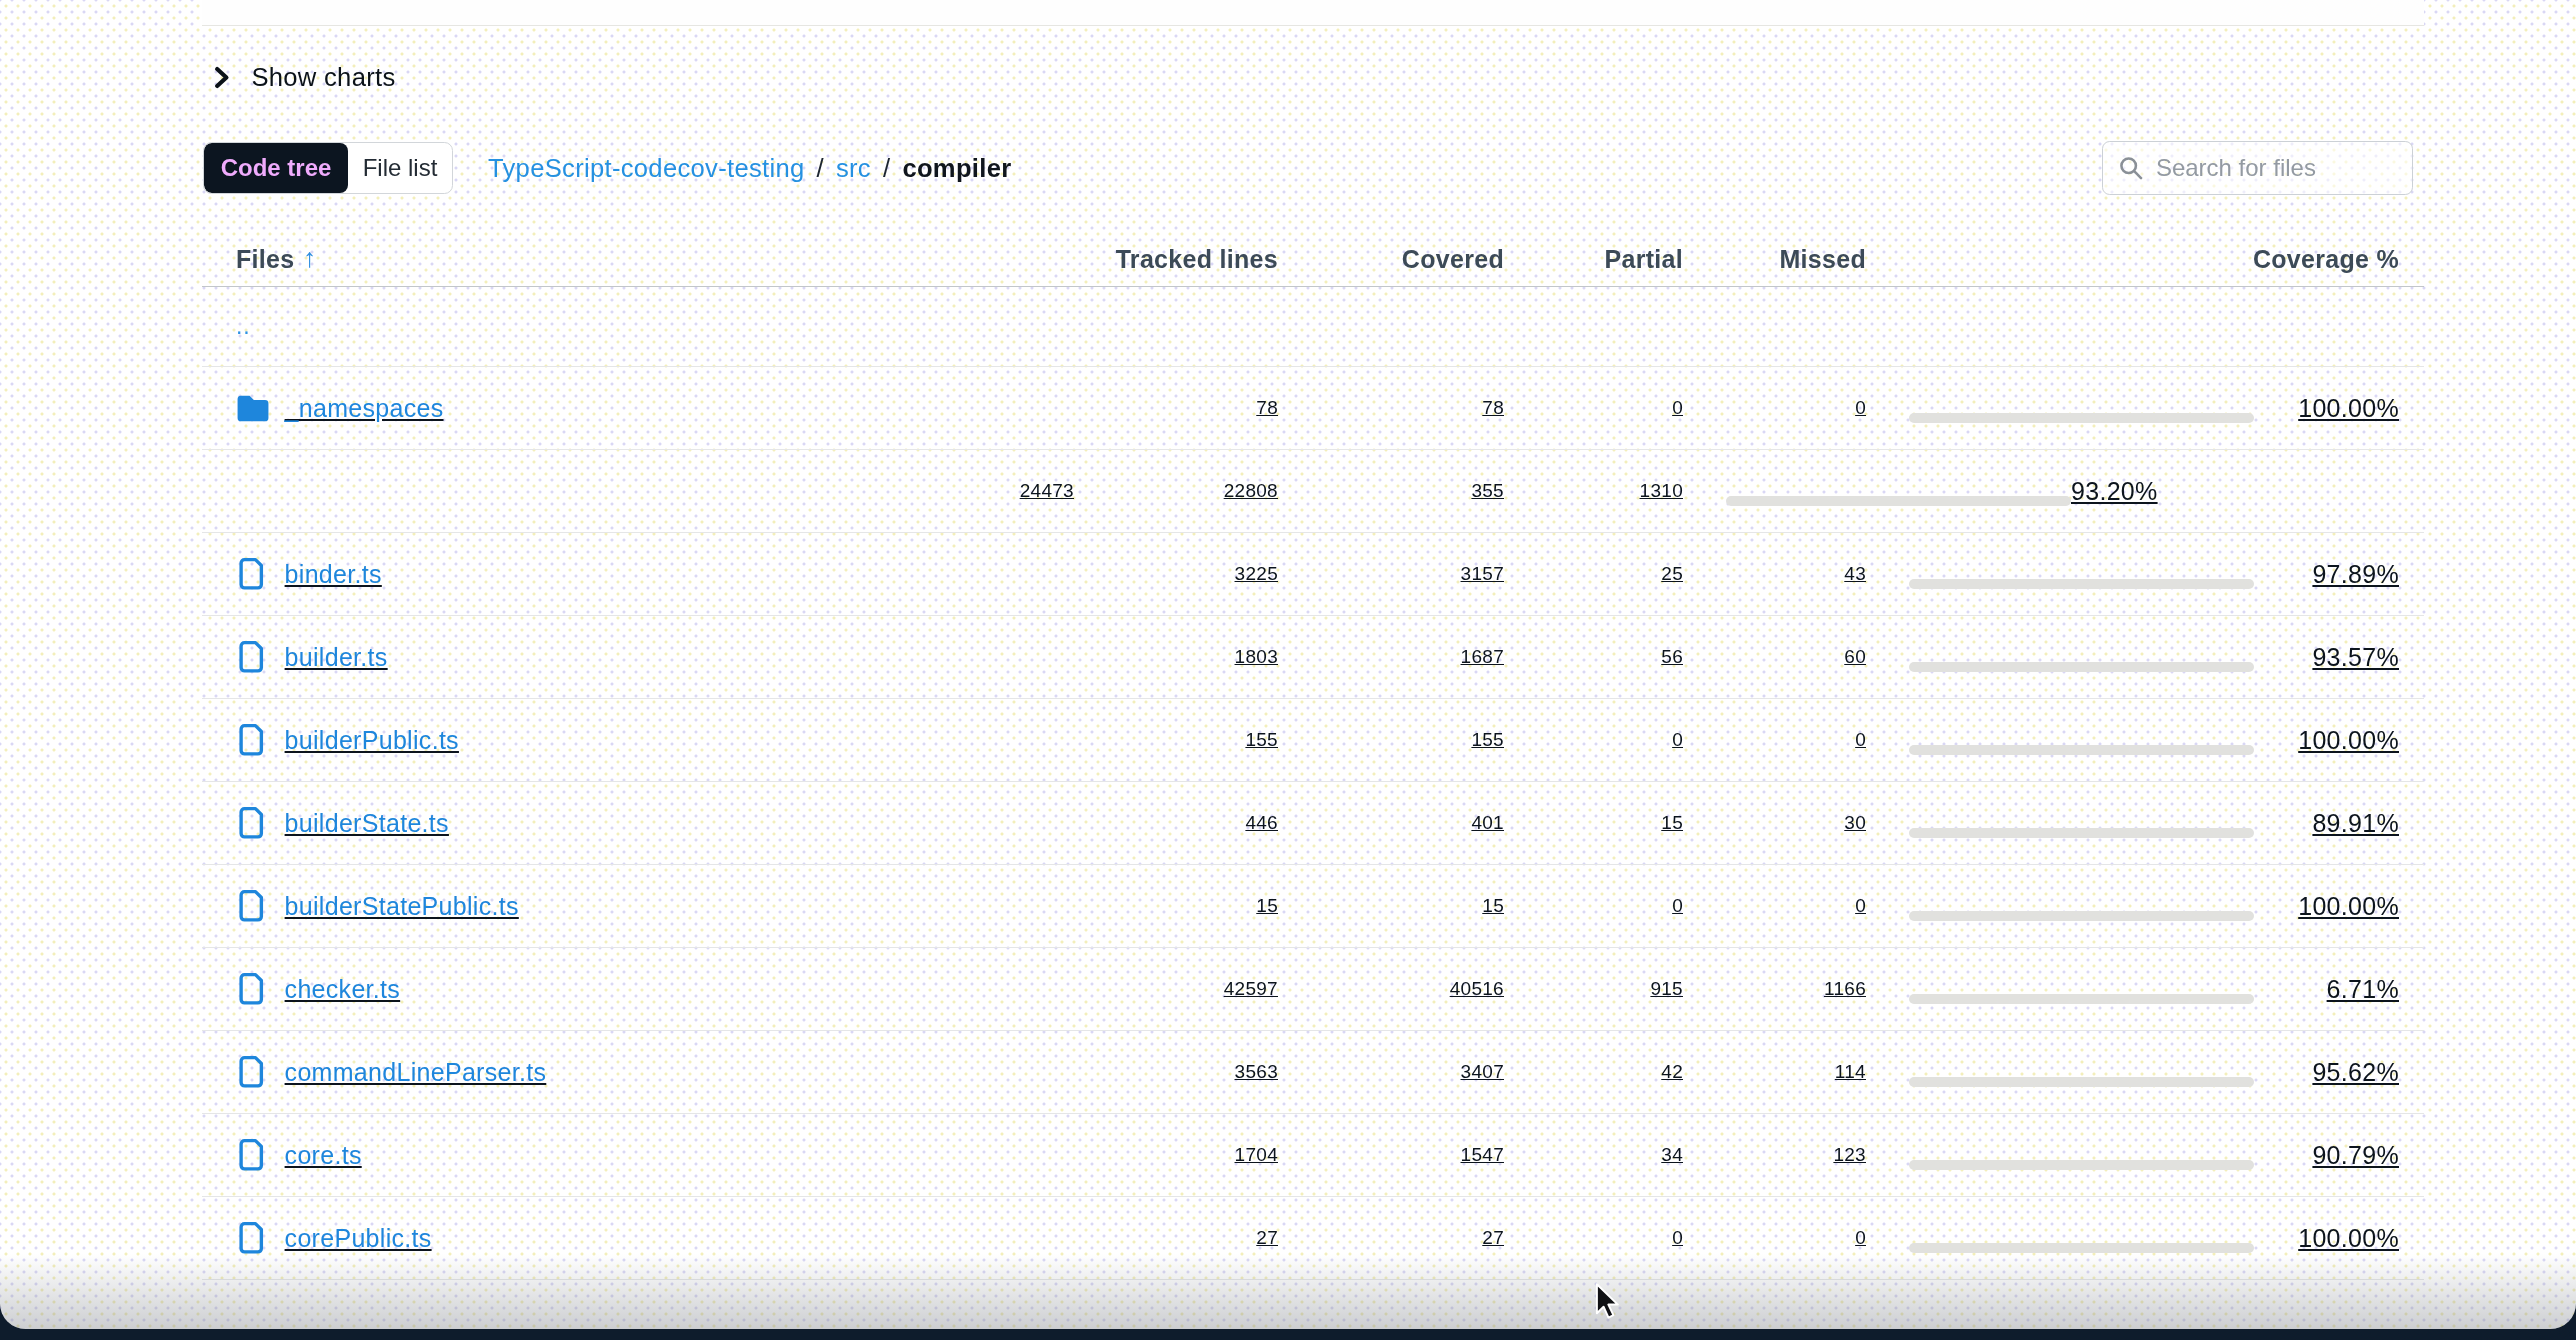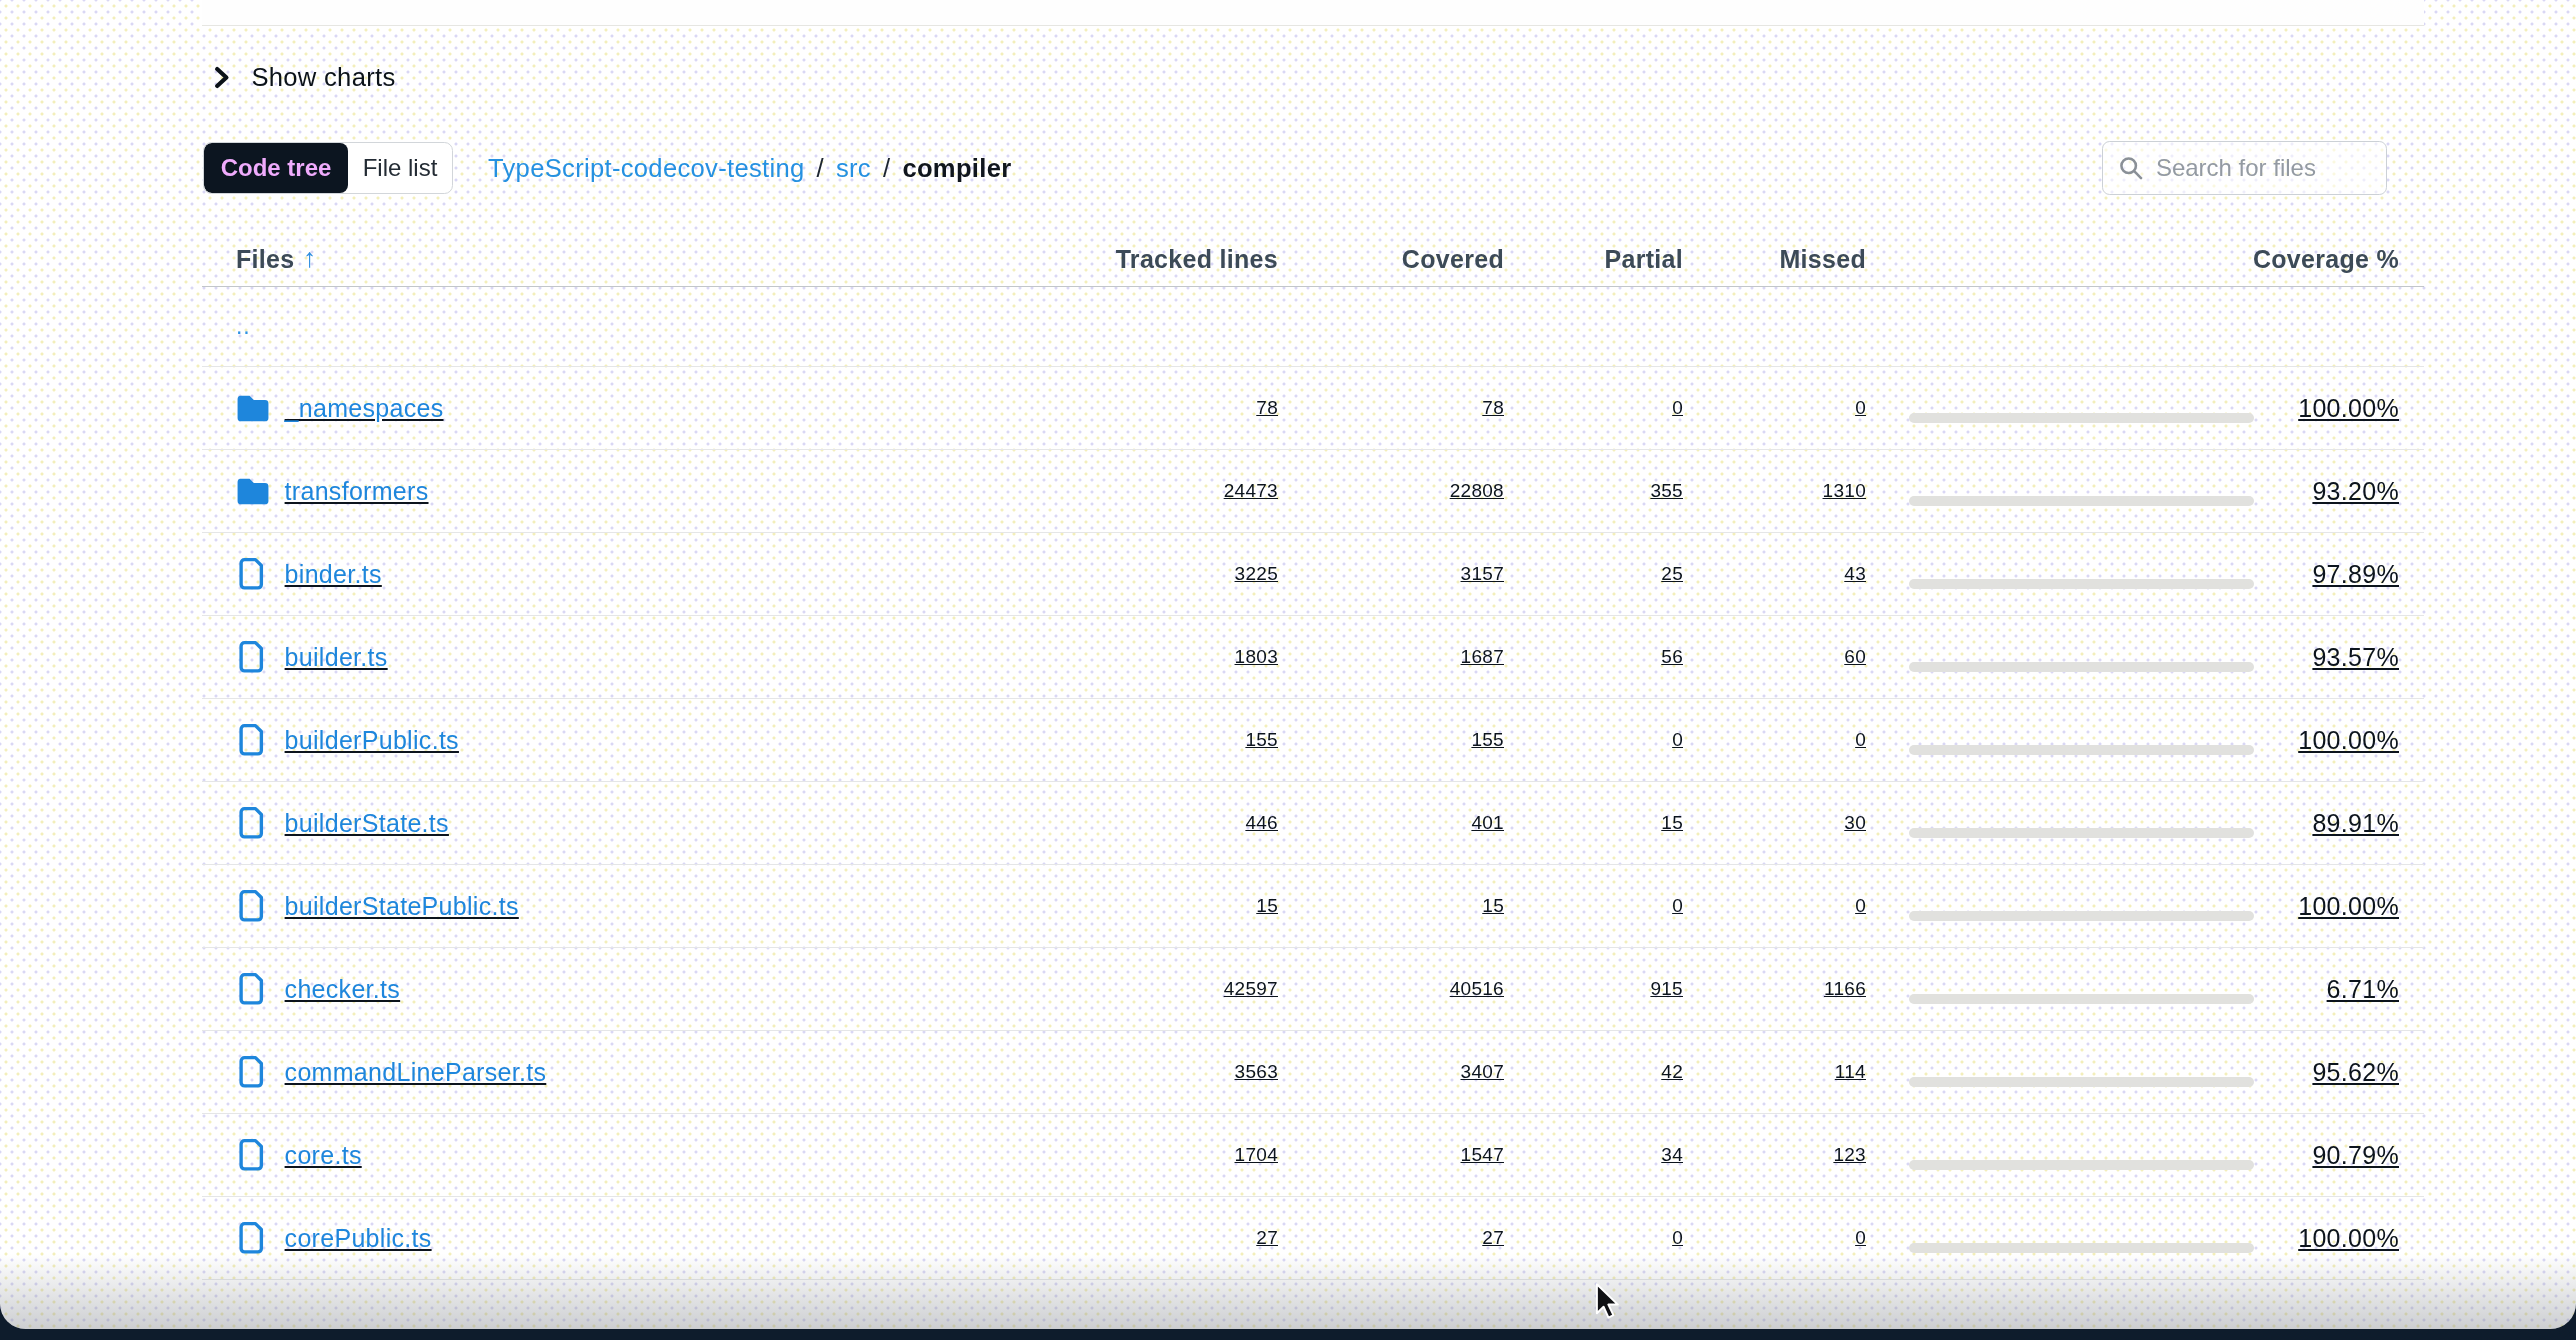--- a/index.html
+++ b/index.html
@@ -61,21 +61,21 @@
   .breadcrumb {
     position: absolute; left: 488px; top: 142px; height: 52px;
     display: flex; align-items: center; gap: 12px;
     font-size: 25.6px; letter-spacing: 0.3px;
   }
   .breadcrumb a { color: #2591e1; text-decoration: none; cursor: pointer; }
   .breadcrumb .sep { color: #1d2630; font-weight: 400; }
   .breadcrumb .current { color: #10161d; font-weight: 700; }
 
   .search-box {
-    position: absolute; left: 2102px; top: 141px; width: 285px; height: 54px;
+    position: absolute; left: 2102px; top: 141px; width: 311px; height: 54px;
     border: 1.7px solid #ccd1d6; border-radius: 7.7px;
     background: rgba(255,255,255,0.55);
     display: flex; align-items: center; padding: 0 15.3px; gap: 12px;
   }
   .search-box input {
     border: none; outline: none; background: transparent;
     font-size: 24px; color: #30373f; width: 100%;
     font-family: "Liberation Sans", "DejaVu Sans", sans-serif;
   }
   .search-box input::placeholder { color: #939aa2; }
@@ -192,28 +192,20 @@
     <div class="cell-num">0</div>
     <div class="cell-num">0</div>
     <div class="cell-cov">
       <span class="bar-track"><span class="bar-fill" style="width: 100%;"></span></span>
       <span class="pct">100.00%</span>
     </div>
   </div>
 
 
   <div class="tgrid trow">
-    <div class="cell-name">
-      <span class="icon-box">
-              <svg width="36" height="31" viewBox="0 0 42 36">
-                <path d="M3 7 a4 4 0 0 1 4 -4 h10 l5 5 h13 a4 4 0 0 1 4 4 v17 a4 4 0 0 1 -4 4 h-28 a4 4 0 0 1 -4 -4 Z" fill="#1e86dc"></path>
-              </svg>
-            </span>
-      <a class="name">transformers</a>
-    </div>
     <div class="cell-num">24473</div>
     <div class="cell-num">22808</div>
     <div class="cell-num">355</div>
     <div class="cell-num">1310</div>
     <div class="cell-cov">
       <span class="bar-track"><span class="bar-fill" style="width: 93.2%;"></span></span>
       <span class="pct">93.20%</span>
     </div>
   </div>
 

